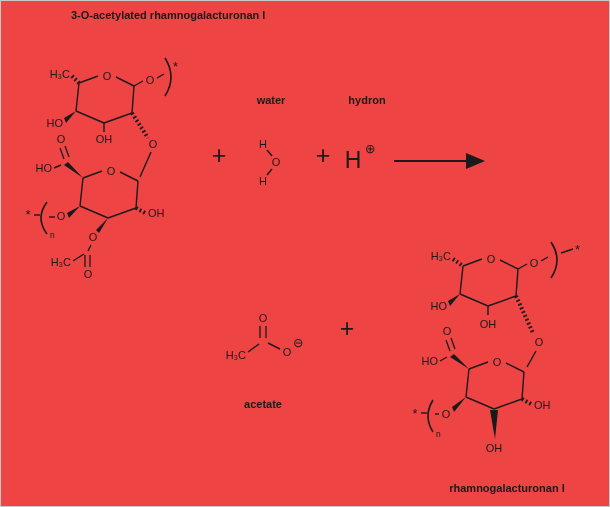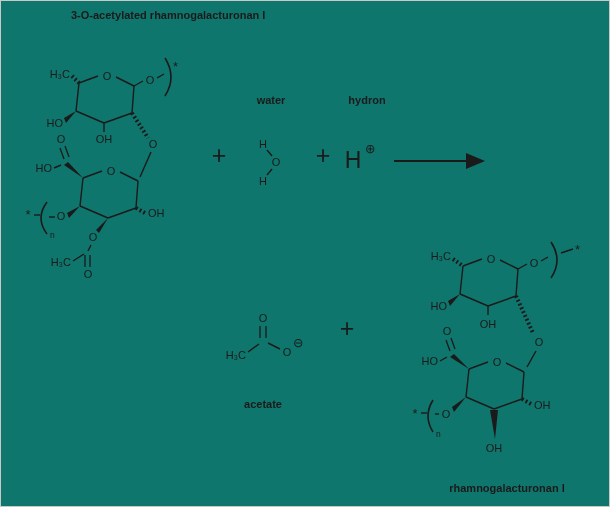--- a/index.html
+++ b/index.html
@@ -1,20 +1,20 @@
 <!DOCTYPE html>
 <html><head>
 <meta charset="utf-8">
 <style>
   html, body { margin: 0; padding: 0; background: #ffffff; }
   .canvas {
     position: relative;
     width: 610px; height: 507px;
     box-sizing: border-box;
-    background: #0f766e;
+    background: #ef4444;
     border: 1px solid #c9c9c9;
     font-family: "Liberation Sans", sans-serif;
     overflow: hidden;
   }
   svg { display: block; }
   svg text { font-family: "Liberation Sans", sans-serif; fill: #1a1a1a; }
   .title     { font-size: 11px; font-weight: 700; }
   .mol-label { font-size: 11px; font-weight: 700; }
   .atom      { font-size: 11px; }
   .star      { font-size: 13px; }

